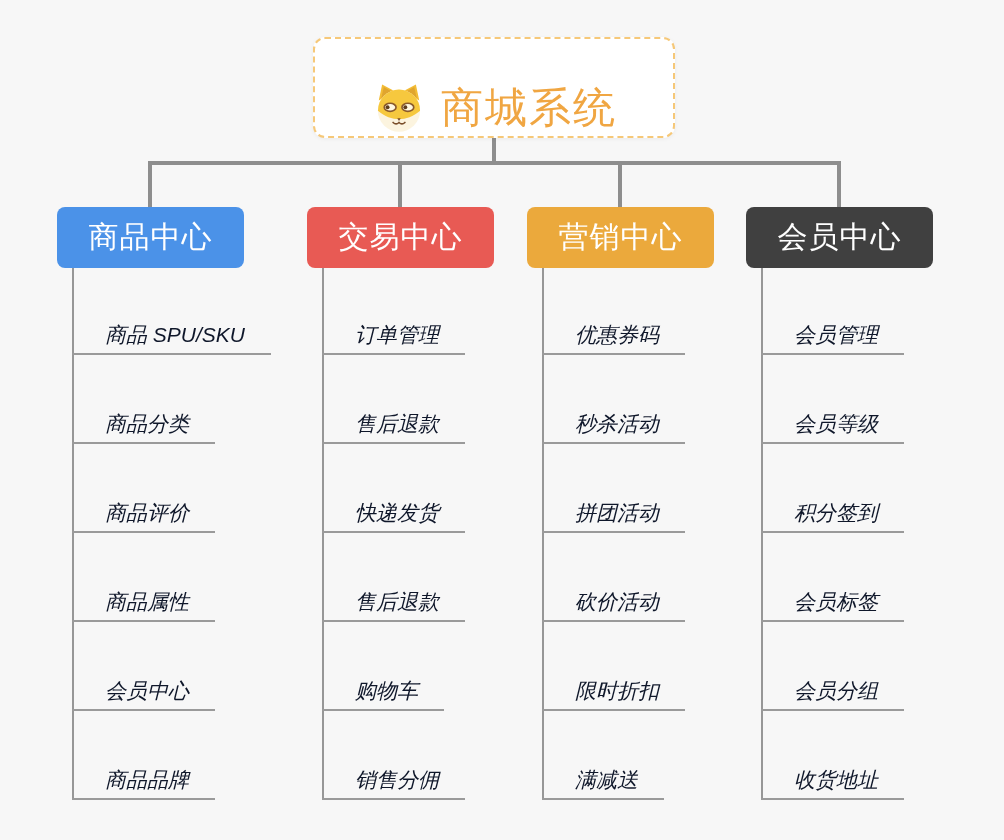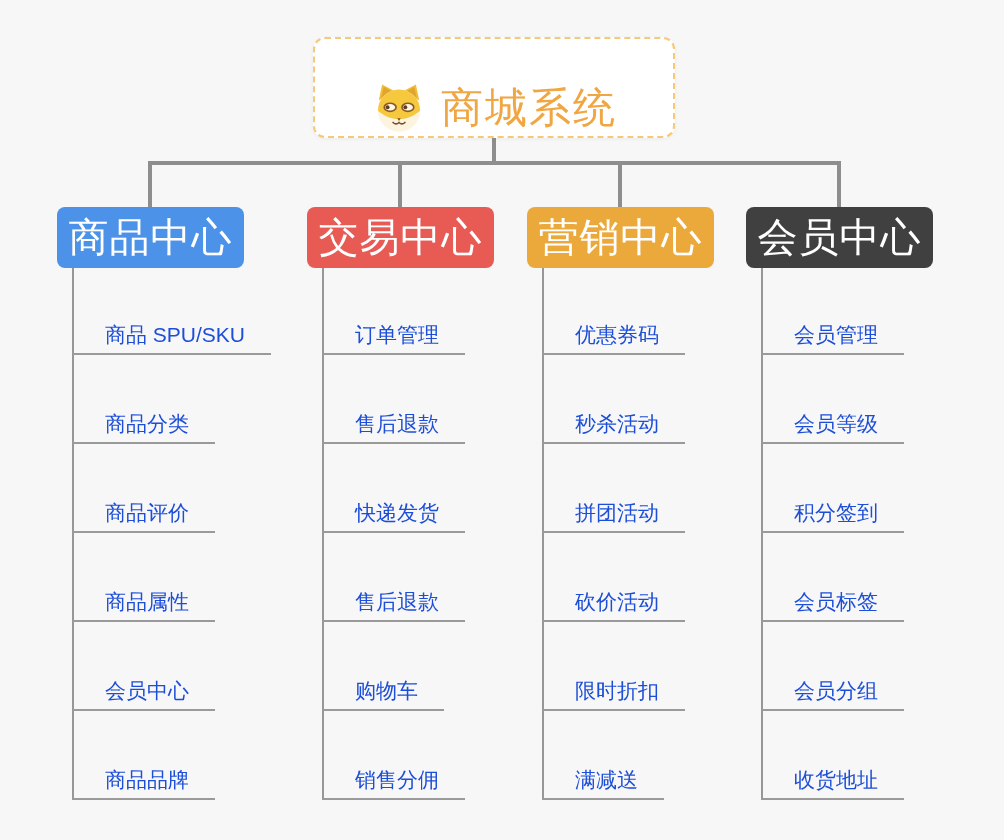--- a/index.html
+++ b/index.html
@@ -21,30 +21,30 @@
     box-sizing:border-box;display:flex;align-items:flex-end;justify-content:center;
     gap:14px;box-shadow:0 1px 4px rgba(0,0,0,0.05);cursor:pointer;
   }
   .root-label{font-size:42px;color:#f0a642;letter-spacing:2px;white-space:nowrap;}
   .root-icon{width:56px;height:54px;flex:0 0 auto;}
   
   .branch{
     position:absolute;top:207px;width:187px;height:61px;border-radius:8px;
     display:flex;align-items:center;justify-content:center;cursor:pointer;
   }
-  .branch .blabel{color:#ffffff;font-size:40px;letter-spacing:1px;white-space:nowrap;}
+  .branch .blabel{color:#ffffff;font-size:30px;letter-spacing:1px;white-space:nowrap;}
   .branch.b0{left:57px;} .branch.b1{left:307px;} .branch.b2{left:527px;} .branch.b3{left:746px;}
   
   .col{position:absolute;top:268px;width:230px;height:534px;}
   .col.c0{left:72px;} .col.c1{left:322px;} .col.c2{left:542px;} .col.c3{left:761px;}
   .spine{position:absolute;left:0;top:0;width:2px;height:532px;background:#979797;}
   .item{
     position:absolute;left:0;height:38px;line-height:40px;
     padding:0 26px 0 33px;border-bottom:2px solid #9a9a9a;
-    font-size:21px;color:#1d4ed8;white-space:nowrap;cursor:pointer;
+    font-size:21px;color:#0f172a;white-space:nowrap;cursor:pointer;font-style:italic;
   }
   .item.i0{top:47px;} .item.i1{top:136px;} .item.i2{top:225px;}
   .item.i3{top:314px;} .item.i4{top:403px;} .item.i5{top:492px;}
 </style>
 </head>
 <body>
 
 <div id="canvas">
 
   <div class="conn trunk"></div>

